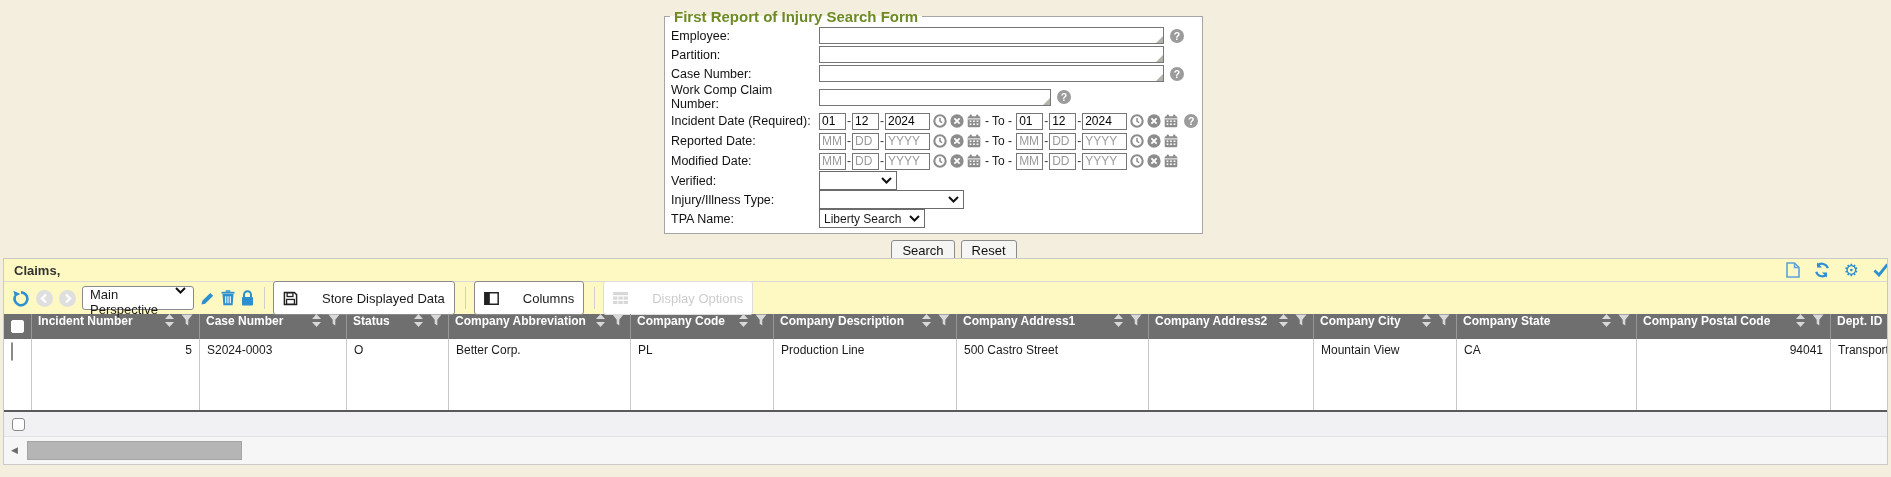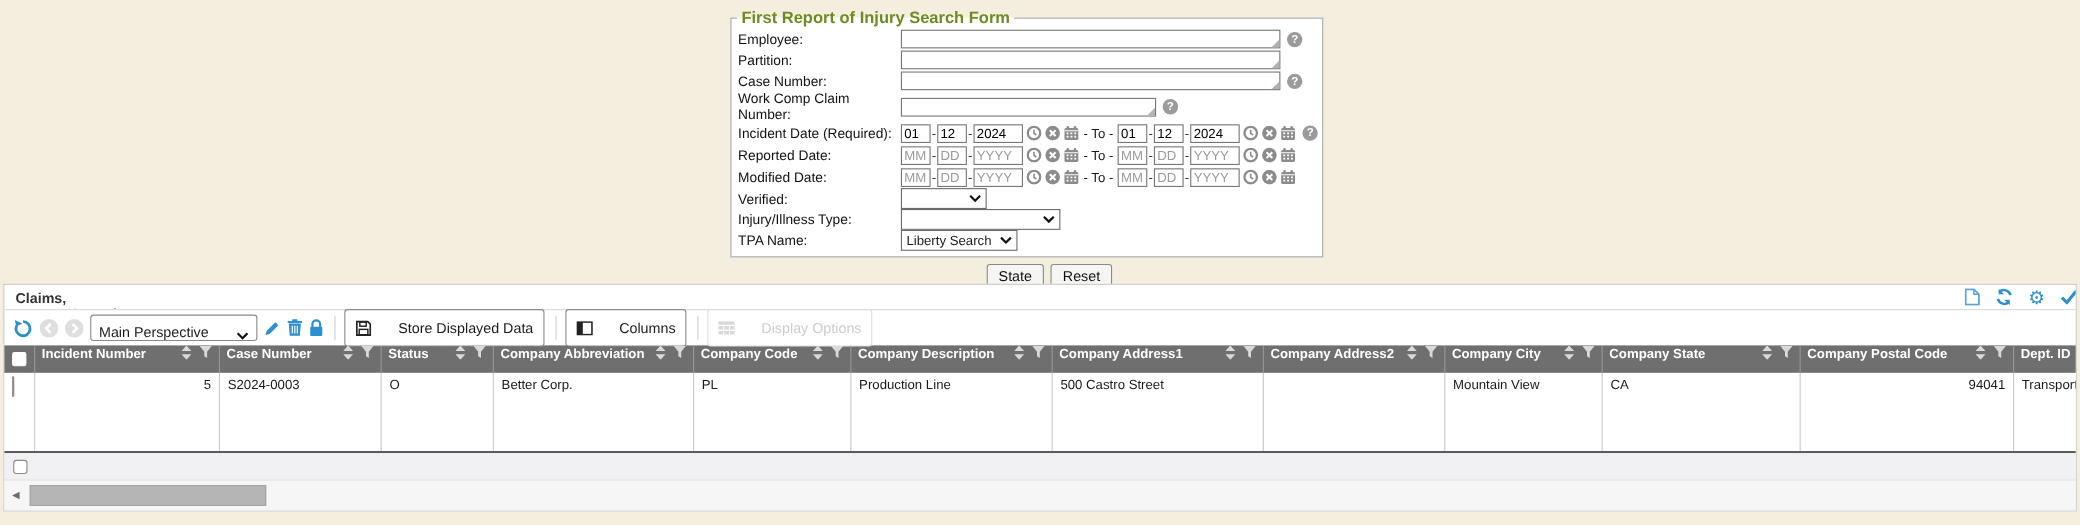--- a/index.html
+++ b/index.html
@@ -67,21 +67,21 @@
   .fbuttons { position: absolute; left: 688px; top: 240px; width: 532px; text-align: center; }
   .btn {
     font-size: 13px; padding: 1px 10px; height: 21px;
     background: #f5f5f3; border: 1px solid #8a8a8a; border-radius: 3px;
     font-family: "Liberation Sans", sans-serif; margin: 0 3px; color: #111;
   }
 
   
   .panel {
     position: absolute; left: 3px; top: 258px; width: 1885px;
-    background: #ffffff; border: 1px solid #c9c9c9;
+    background: #fef9c3; border: 1px solid #c9c9c9;
   }
   .panel-head {
     height: 23px; display: flex; align-items: center;
     border-bottom: 1px solid #d9d9d9; padding: 0 6px 0 10px; overflow: hidden;
   }
   .ph-title { font-weight: bold; font-size: 13px; color: #333; }
   .ph-count { font-size: 11px; color: #333; margin-left: 5px; padding-top: 1px; margin-top: 28px; }
   .ph-icons { margin-left: auto; display: flex; gap: 14px; align-items: center; }
   .ph-icons .icn { display: inline-flex; }
   .gear-glyph { color: #2b8fd0; font-size: 17px; line-height: 15px; }
@@ -91,22 +91,22 @@
   .toolbar > * { margin-right: 6px; }
   .tb-sep { width: 1px; height: 22px; background: #cfcfcf; margin: 0 8px 0 4px; }
   .tb-btn {
     display: inline-flex; align-items: center; gap: 24px;
     border: 1px solid #8a8a8a; background: #fff; border-radius: 3px;
     font-size: 13px; padding: 16px 9px; height: 32px; color: #1a1a1a;
     font-family: "Liberation Sans", sans-serif;
   }
   .tb-btn.disabled { color: #ccc; border-color: #ddd; background: #fff; }
   .persp {
-    width: 152px; height: 24px; border: 1px solid #8a8a8a; border-radius: 3px;
-    background: #fff; display: inline-flex; align-items: flex-end;
+    width: 112px; height: 24px; border: 1px solid #8a8a8a; border-radius: 3px;
+    background: #fff; display: inline-flex; align-items: flex-start;
     justify-content: space-between; font-size: 13px; padding: 0 7px;
   }
   .icn { display: inline-flex; align-items: center; }
 
   .tbl-head { display: flex; background: #6f6f6f; height: 25px; overflow: hidden; }
   .th {
     flex: none; display: flex; padding: 0 6px;
     border-right: 1px solid #989898; font-size: 12px; font-weight: bold; color: #fff;
     white-space: nowrap; overflow: hidden;
   }
@@ -437,21 +437,21 @@
       <span class="icn">
           <svg width="11" height="7" viewBox="0 0 11 7">
             <path d="M1 1l4.5 4.5L10 1" fill="none" stroke="#111" stroke-width="2"></path>
           </svg>
         </span>
     </span>
   </div>
 </fieldset>
 
 <div class="fbuttons">
-  <button class="btn">State</button><button class="btn">Reset</button>
+  <button class="btn">Search</button><button class="btn">Reset</button>
 </div>
 
 <div class="panel">
 
   <div class="panel-head">
     <span class="ph-title">Claims,</span>
     <span class="ph-count">1 record</span>
     <span class="ph-icons">
       <span class="icn">
           <svg width="14" height="16" viewBox="0 0 14 16">

